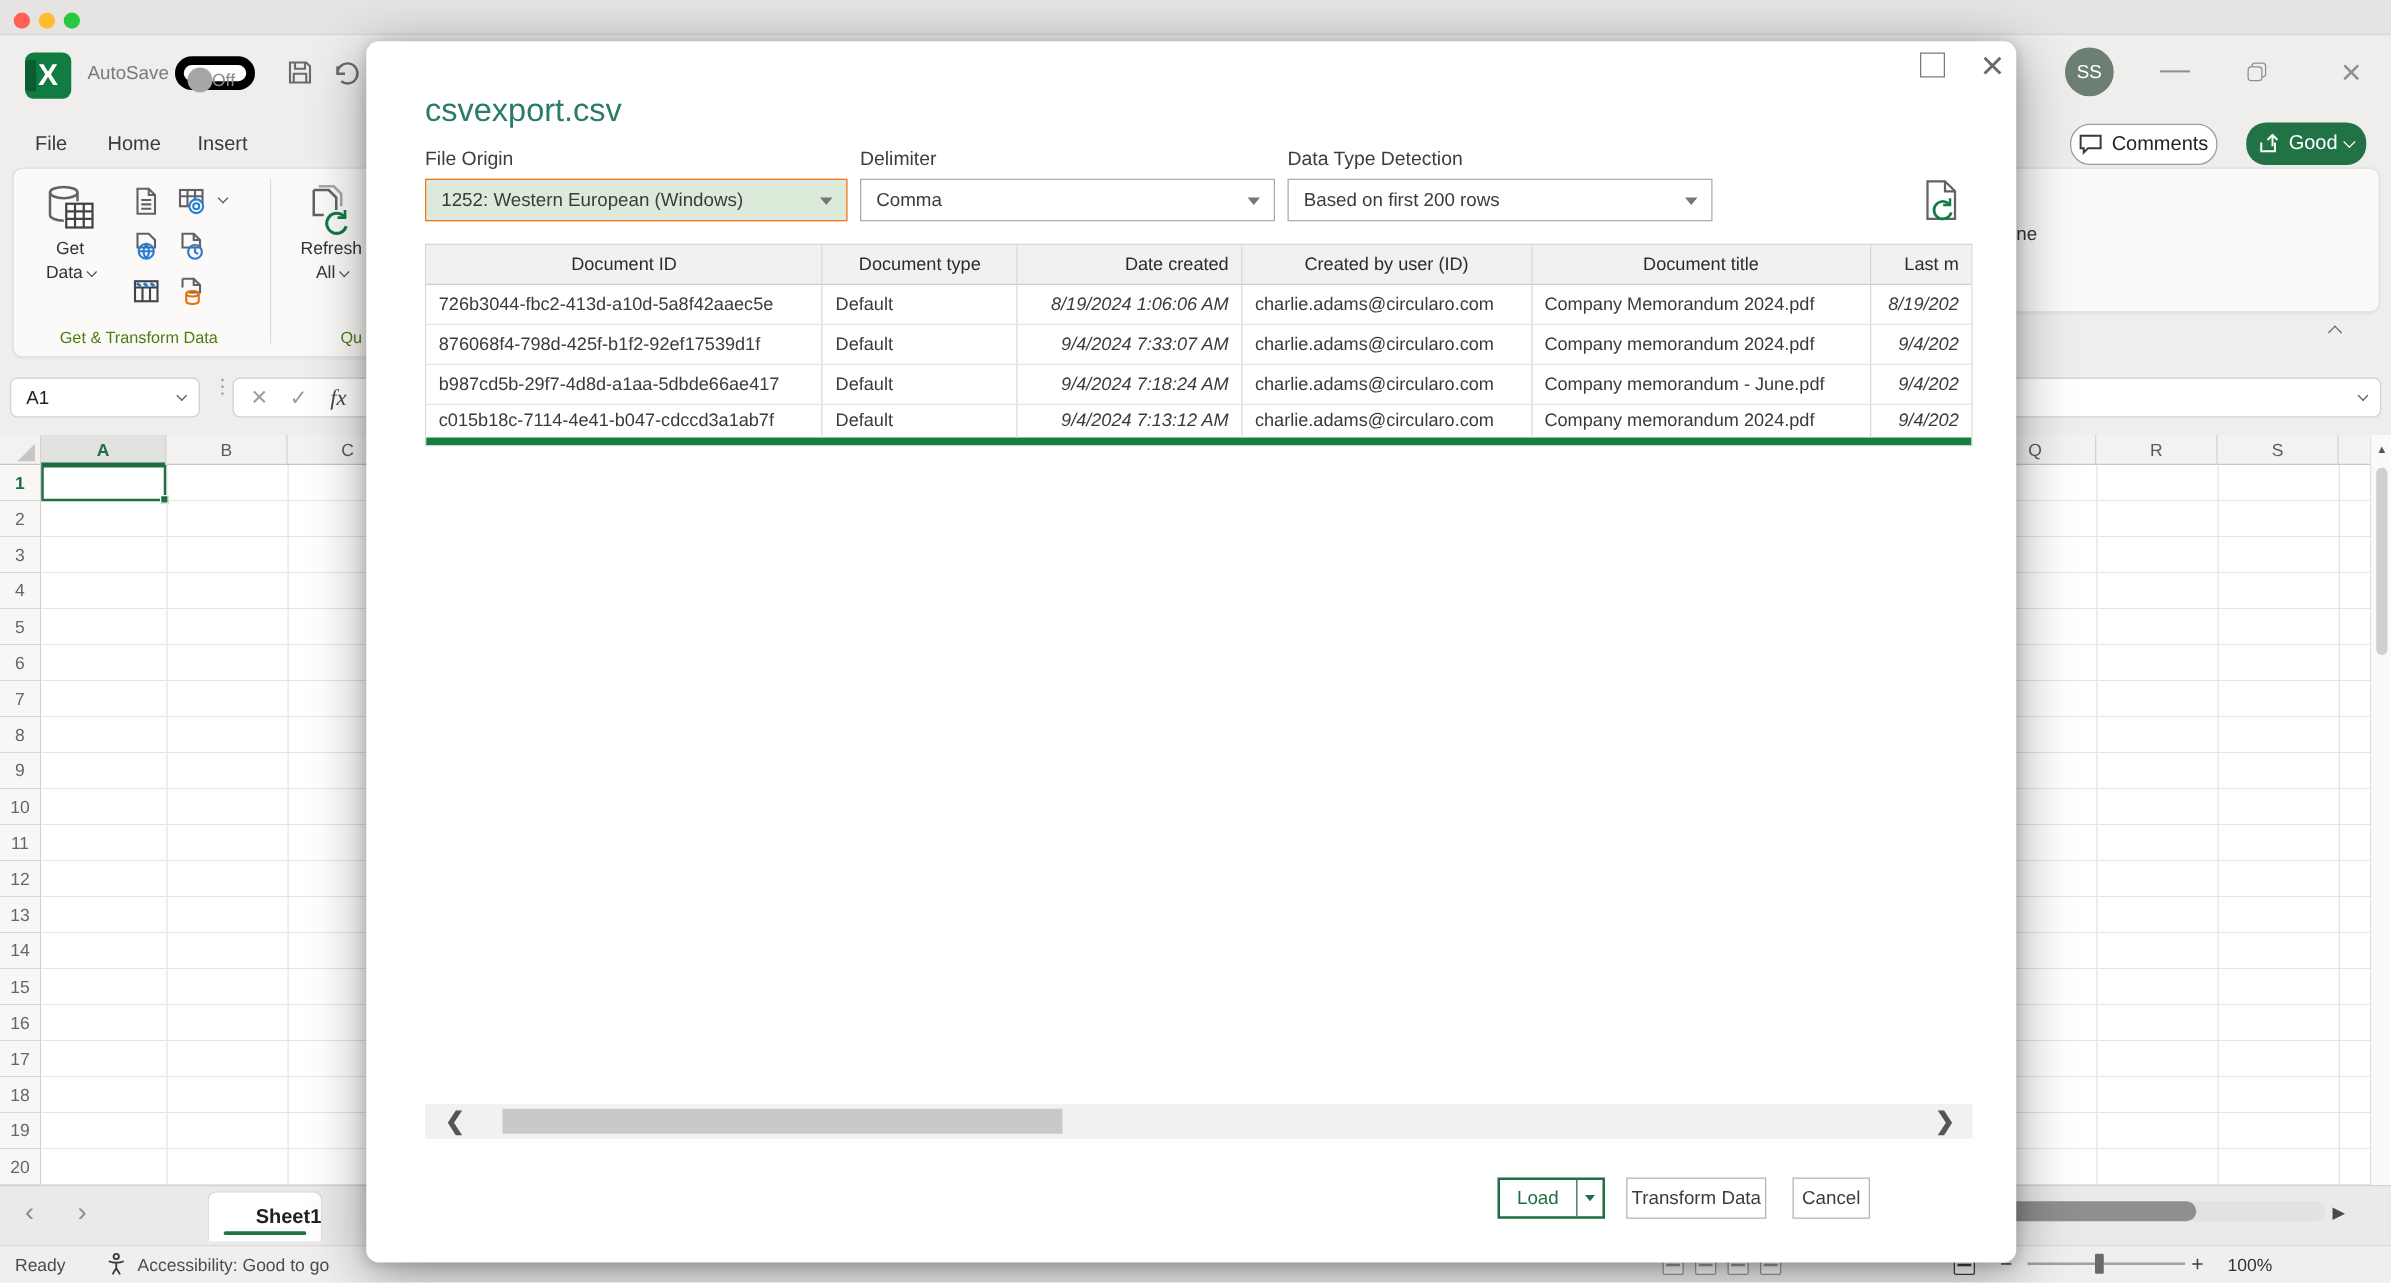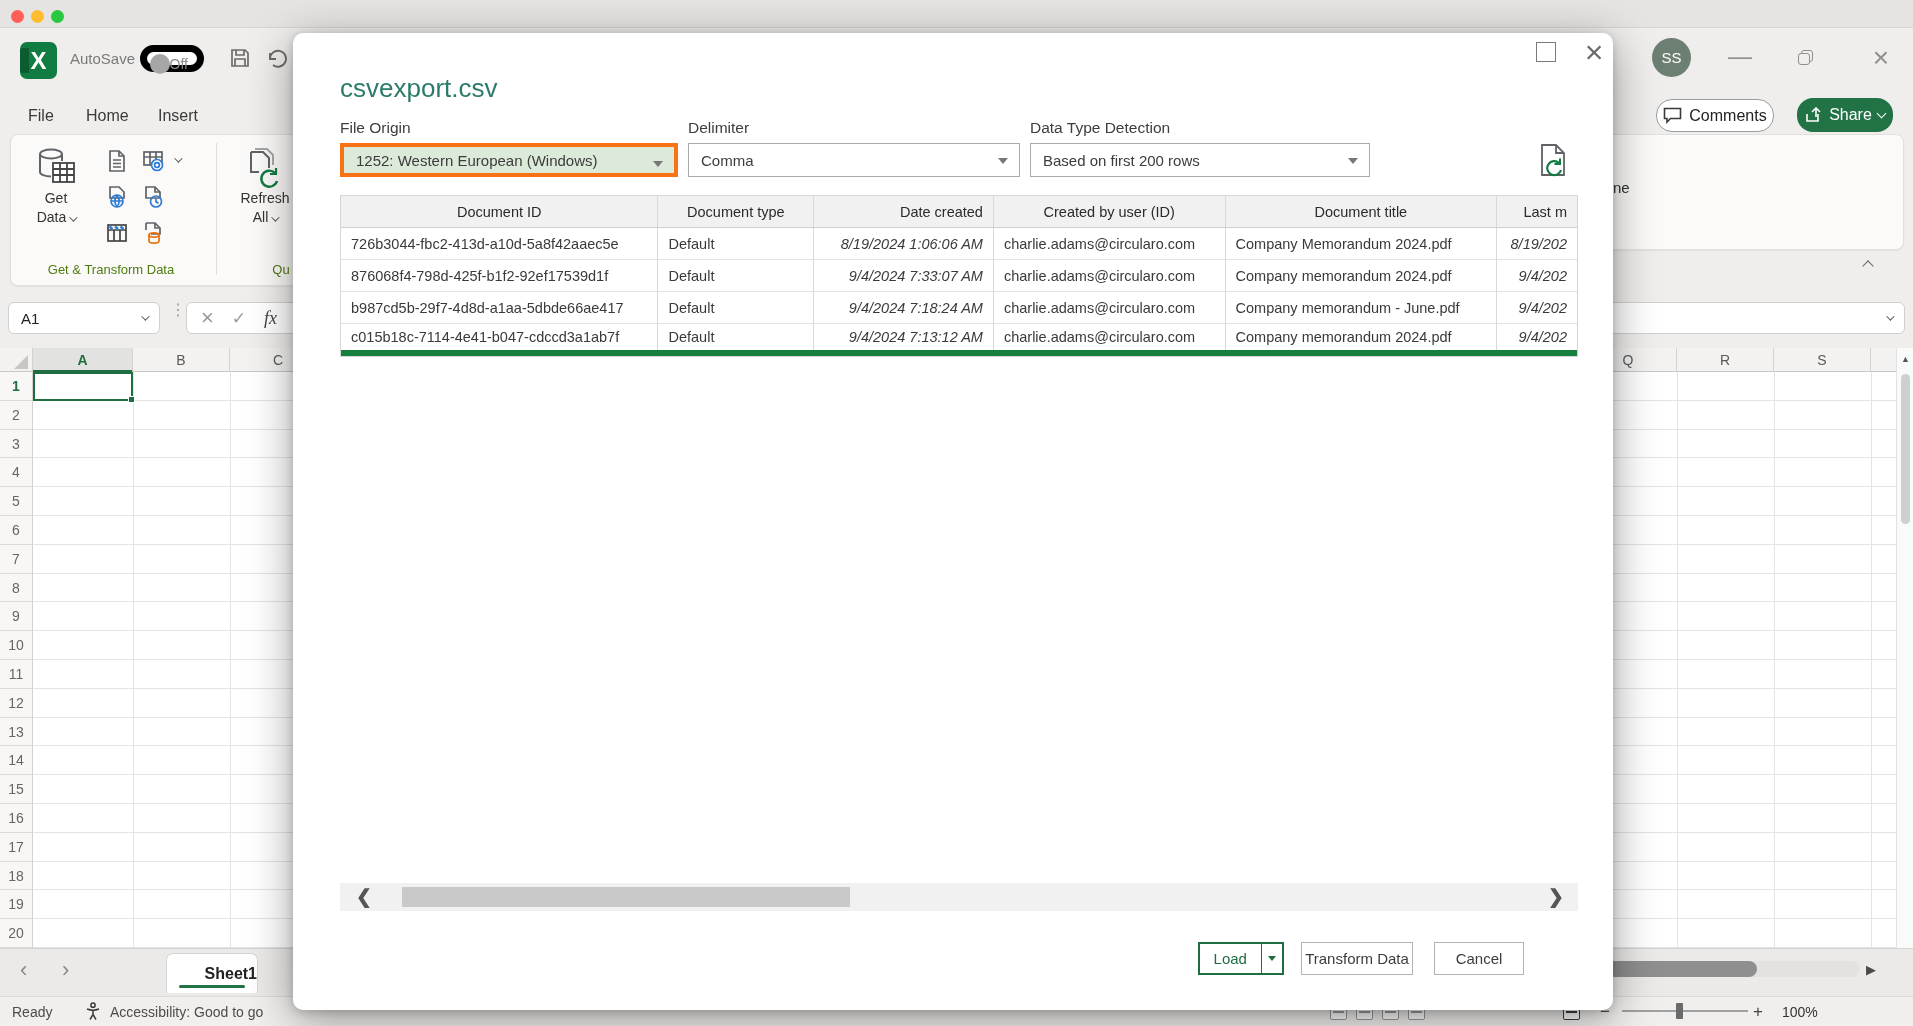--- a/index.html
+++ b/index.html
@@ -99,21 +99,21 @@
   .zoom-pct { position:absolute; left:1782px; top:7px; color:#333; }
 
   
   .dialog { position:absolute; left:293px; top:33px; width:1320px; height:977px; background:#fff; border-radius:10px; box-shadow:0 10px 45px rgba(0,0,0,.38), 0 2px 10px rgba(0,0,0,.18); }
   .dlg-max { position:absolute; left:1243px; top:9px; width:20px; height:20px; border:1.6px solid #7a7a7a; background:#fff; }
   .dlg-close { position:absolute; left:1286px; top:1px; font-size:32px; color:#6a6a6a; font-weight:300; width:30px; text-align:center; }
   .dlg-title { position:absolute; left:47px; top:40px; font-size:26px; color:#2c7a6b; font-weight:400; }
   .fld-label { position:absolute; top:86px; font-size:15.5px; color:#3d3d3d; }
   .dd { position:absolute; top:110px; height:34px; border:1px solid #ababab; background:#fff; font-size:15px; color:#3c3c3c; display:flex; align-items:center; padding:0 12px; }
   .dd .tri { position:absolute; right:11px; top:14px; width:0; height:0; border-left:5px solid transparent; border-right:5px solid transparent; border-top:6px solid #777; }
-  .dd.sel { background:#dcead9; border:4px solid #f97316; }
+  .dd.sel { background:#dcead9; border:1px solid #f97316; }
   .refresh-file { position:absolute; left:1245px; top:110px; }
 
   
   .pvt { position:absolute; left:47px; top:162px; width:1238px; border:1px solid #d6d6d6; }
   .pvt-row { display:flex; height:32px; border-bottom:1px solid #e2e2e2; background:#fff; }
   .pvt-row:last-child { border-bottom:6px solid #15803d; }
   .pvt-head { display:flex; height:32px; background:#f1f1f1; border-bottom:1px solid #cfcfcf; }
   .pvt-cell { border-right:1px solid #d9d9d9; overflow:hidden; white-space:nowrap; display:flex; align-items:center; padding:0 10px; font-size:14.5px; color:#3a3a3a; }
   .pvt-cell:last-child { border-right:none; }
   .pvt-head .pvt-cell { font-weight:normal; justify-content:center; color:#2b2b2b; }
@@ -179,21 +179,21 @@
       <path d="M1.5 1.5 h16 v10 h-10 l-3.5 3.5 v-3.5 h-2.5 z"></path>
     </svg>
     <span>Comments</span>
   </div>
   <div class="share-btn">
     <svg width="18" height="16" viewBox="0 0 18 16" fill="none" stroke="#fff" stroke-width="1.6">
       <path d="M2 7 v7 h11 v-7"></path>
         <path d="M7 5 l4-4 4 4"></path>
         <path d="M11 1 v9"></path>
     </svg>
-    <span>Share</span>
+    <span>Good</span>
     <span class="share-chev"></span>
   </div>
 
   <div class="ribbon-tabs">
     <span class="rtab" style="left:28px;">File</span>
     <span class="rtab" style="left:86px;">Home</span>
     <span class="rtab" style="left:158px;">Insert</span>
     <span class="rtab" style="left:226px;margin-top:35px;">Page</span>
   </div>
 
@@ -483,16 +483,16 @@
       <span class="pv-chev" style="right:14px;">❯</span>
     </div>
 
     <div class="load-split">
       <div class="load-main">Load</div>
       <div class="load-arrow">
           <span class="tri"></span>
         </div>
     </div>
     <div class="dlg-btn" style="left:1008px; width:112px;">Transform Data</div>
-    <div class="dlg-btn" style="left:1141px; width:90px;">Cancel</div>
+    <div class="dlg-btn" style="left:1141px; width:62px;">Cancel</div>
   </div>
 
 </div>
 
 </body></html>

